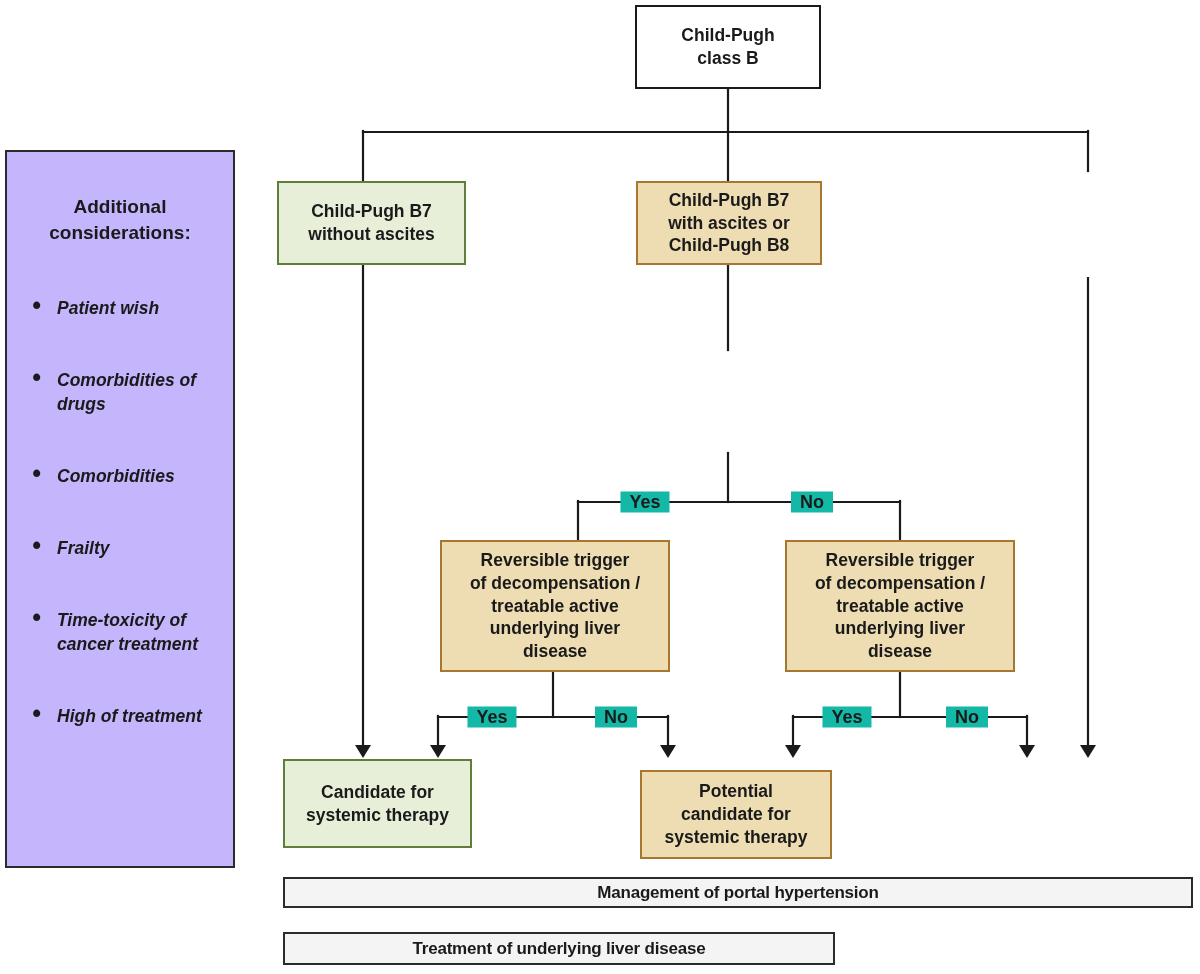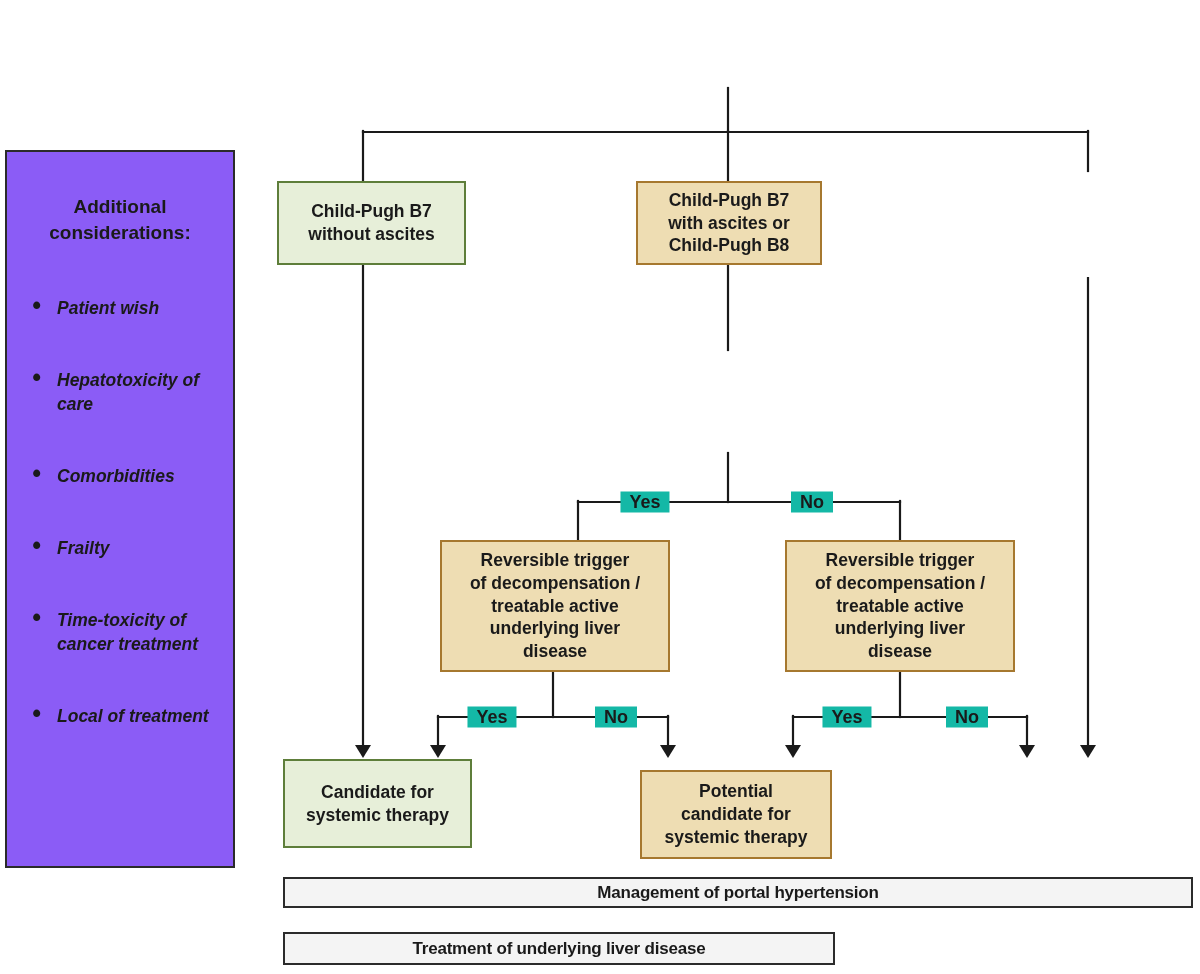--- a/index.html
+++ b/index.html
@@ -60,21 +60,21 @@
     letter-spacing:-0.2px;
     z-index:2;
   }
   #bar-portal { left:283px; top:877px; width:910px; height:31px; }
   #bar-liver  { left:283px; top:932px; width:552px; height:33px; }
 
   #sidebar {
     position:absolute;
     left:5px; top:150px; width:230px; height:718px;
     box-sizing:border-box;
-    background:#8b5cf6;
+    background:#c4b5fd;
     border:2.5px solid #2b2b2b;
     padding: 42px 20px 0 20px;
     z-index:2;
   }
   #sidebar .sidebar-title {
     text-align:center;
     font-weight:700; font-size:19px; line-height:1.35;
     white-space: pre-line;
   }
   #sidebar ul {
@@ -136,28 +136,30 @@
       <polygon points="1019,745 1035,745 1027,758"></polygon>
       <polygon points="1080,745 1096,745 1088,758"></polygon>
     </g>
   </svg>
 
   <aside id="sidebar">
     <div class="sidebar-title">Additional
 considerations:</div>
     <ul>
       <li>Patient wish</li>
-      <li>Hepatotoxicity of care</li>
+      <li>Comorbidities of drugs</li>
       <li>Comorbidities</li>
       <li>Frailty</li>
       <li>Time-toxicity of cancer treatment</li>
-      <li>Local of treatment</li>
+      <li>High of treatment</li>
     </ul>
   </aside>
 
+  <div class="node white" id="node-root">Child-Pugh
+class B</div>
 
   <div class="node green" id="node-b7-no-asc">Child-Pugh B7
 without ascites</div>
 
   <div class="node tan" id="node-b7-asc-b8">Child-Pugh B7
 with ascites or
 Child-Pugh B8</div>
 
 
 

